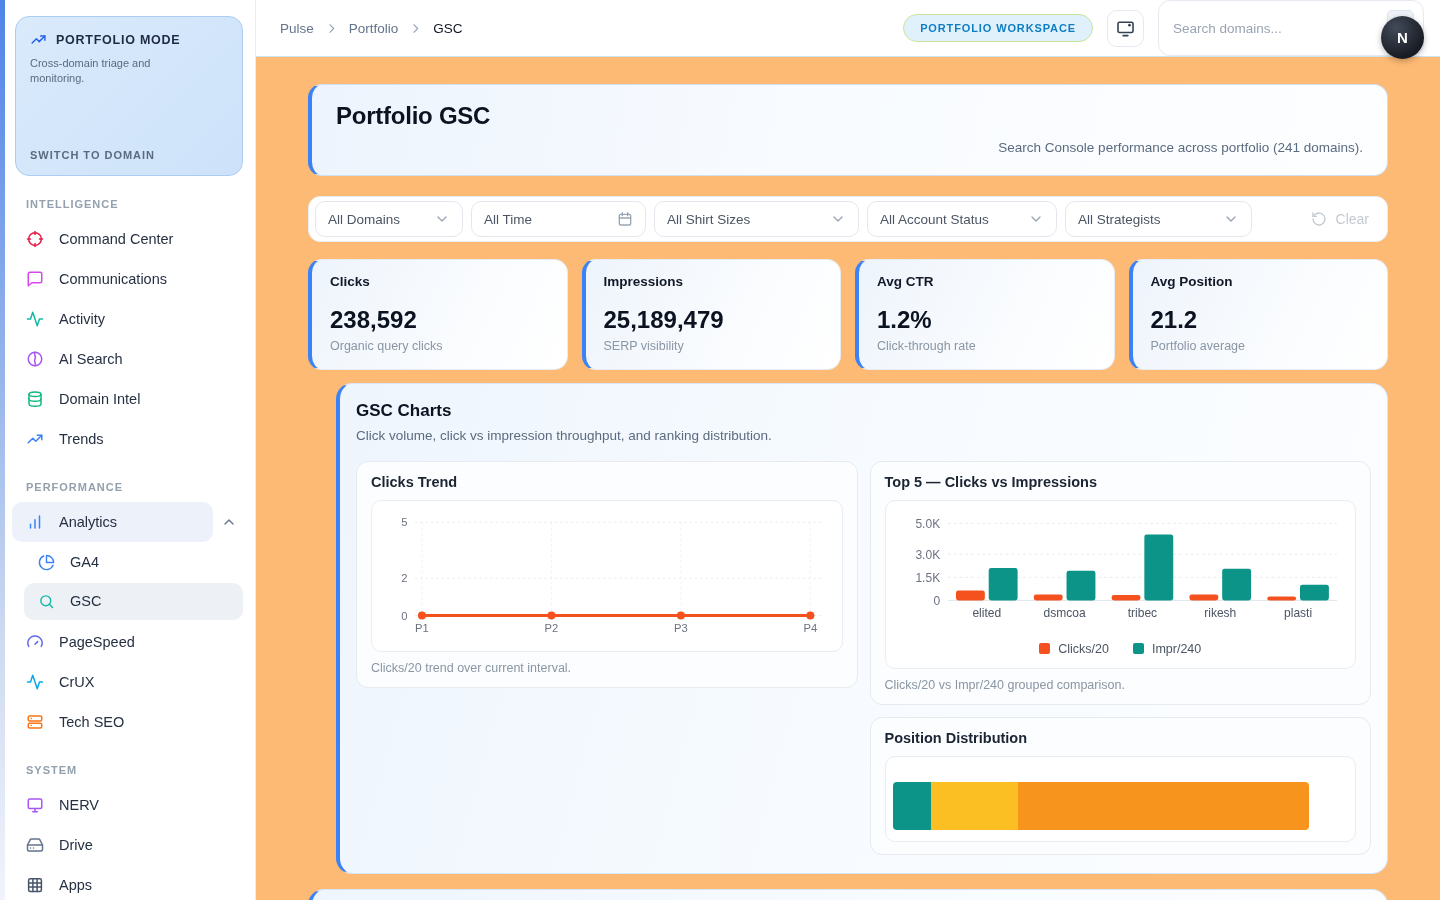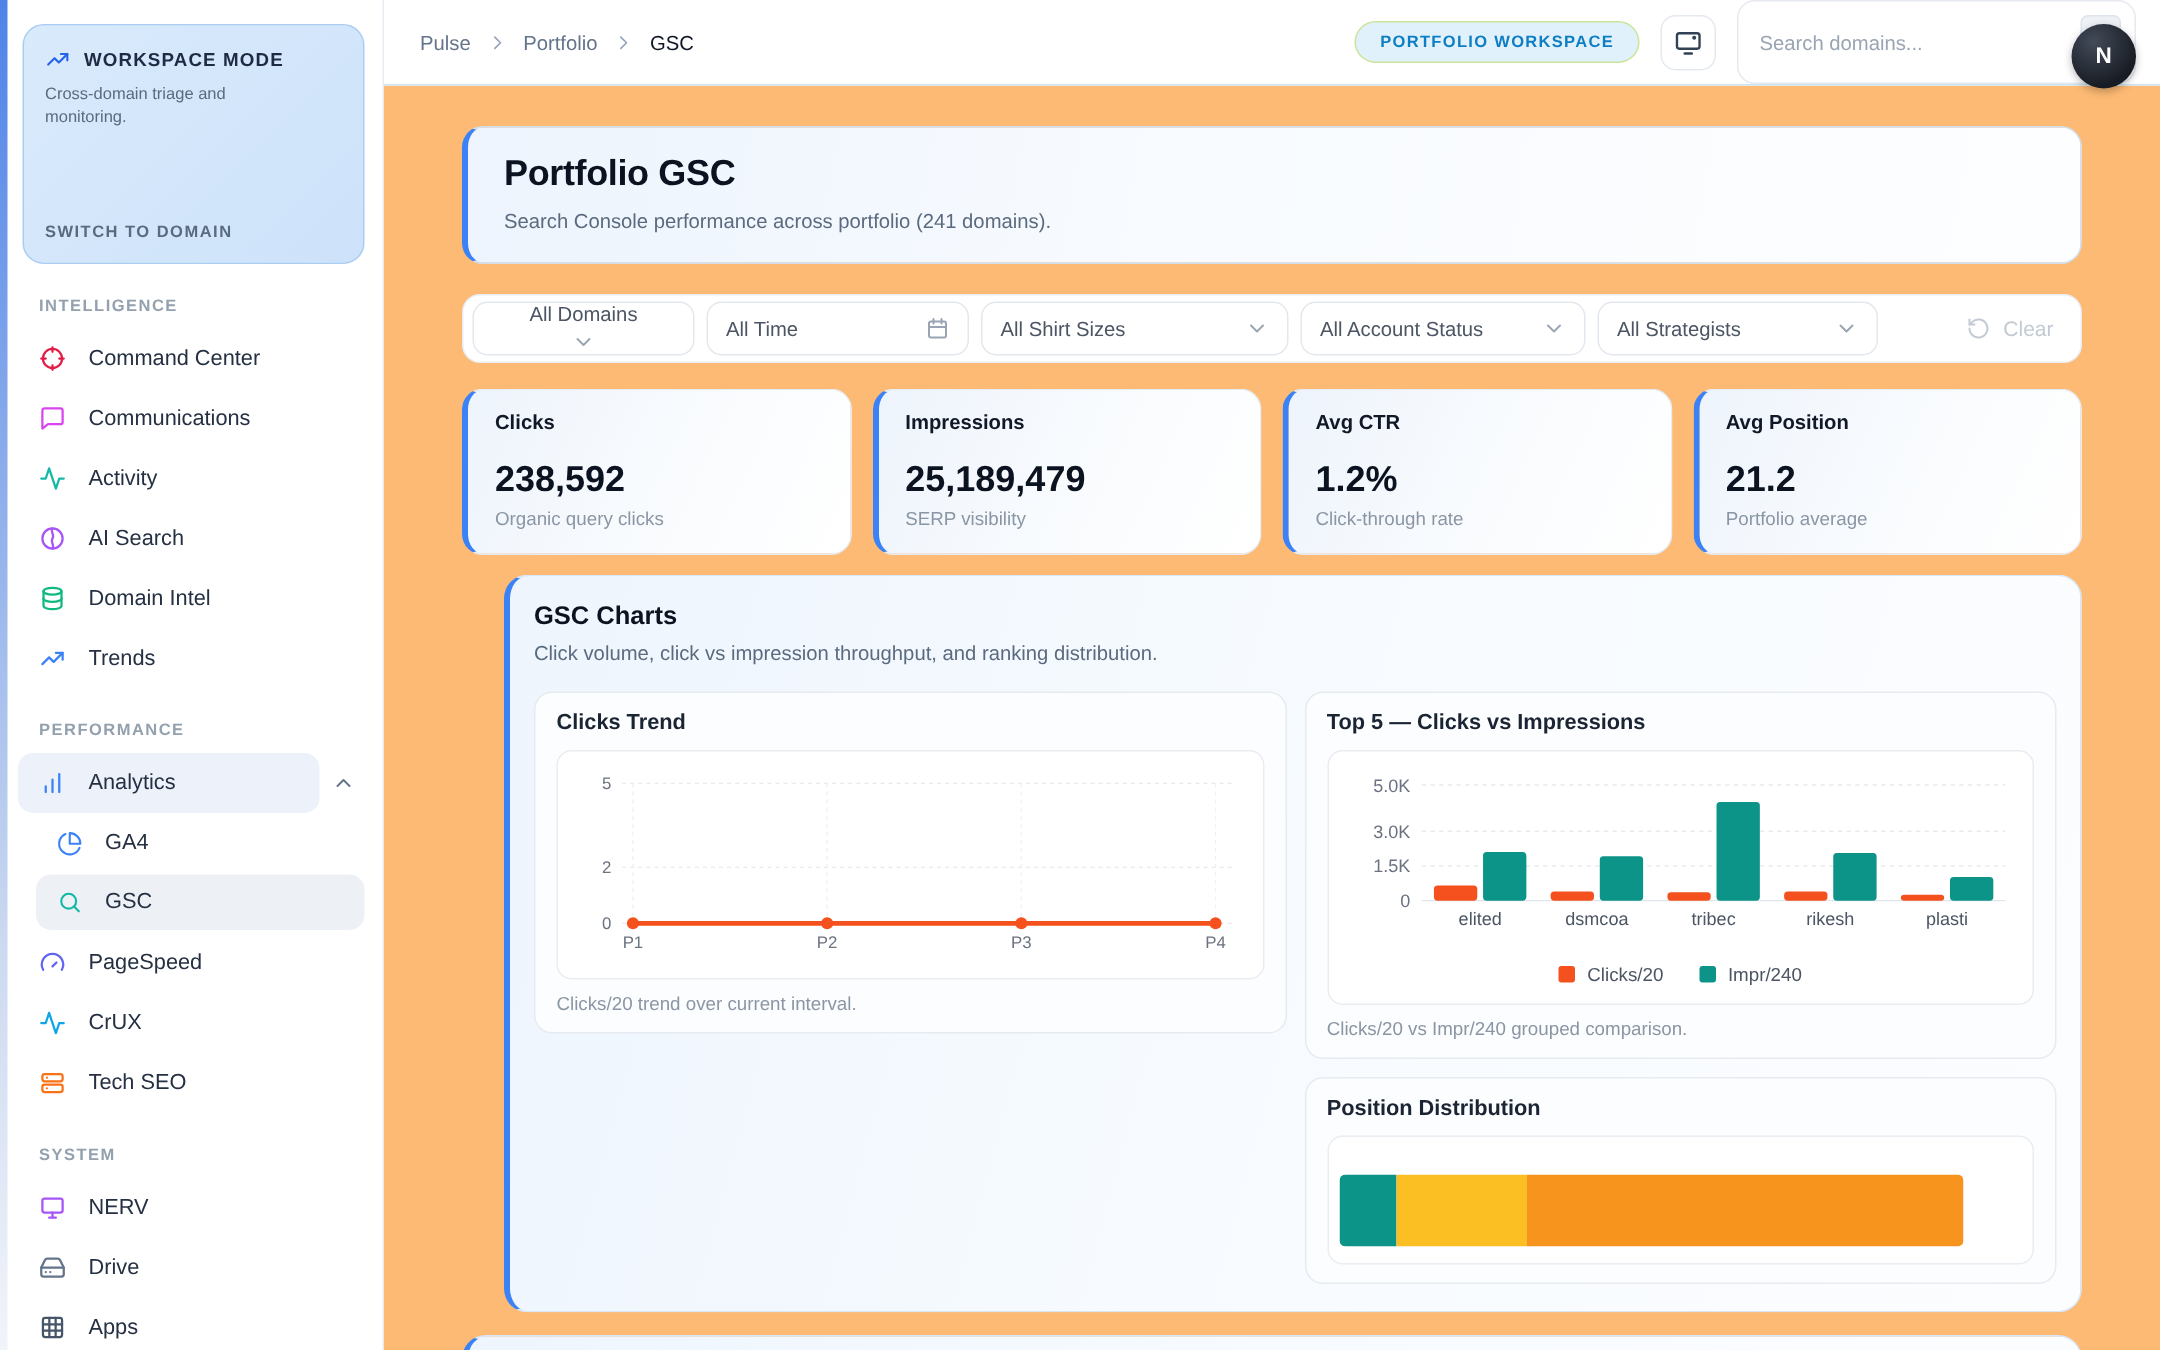--- a/index.html
+++ b/index.html
@@ -54,21 +54,21 @@
   .avatar { position:absolute; right:16px; top:16px; width:43px; height:43px; border-radius:50%;
     background:radial-gradient(circle at 35% 28%, #434b59, #171b23 72%);
     color:#fff; font-size:15px; font-weight:700; display:flex; align-items:center; justify-content:center;
     z-index:6; box-shadow:0 2px 6px rgba(0,0,0,.28); }
 
   
   .content { flex:1; padding:27px 52px 0; overflow:hidden; background:#fdba74; }
   .page-card { border:1px solid #cfe0f3; border-left:4px solid #3b82f6; border-radius:14px;
     padding:17px 24px 20px; background:linear-gradient(100deg,#edf4fd 0%,#f8fbff 45%,#fdfeff 100%); }
   .page-card h1 { font-size:24px; font-weight:800; color:#0b1220; letter-spacing:-.01em; }
-  .page-card p { font-size:13.5px; color:#5b6b7f; margin-top:10px; }
+  .page-card p { font-size:13.5px; color:#5b6b7f; margin-top:10px;text-align:right; }
 
   .filter-bar { margin-top:20px; height:46px; display:flex; align-items:center; gap:8px;
     background:#fff; border:1px solid #e9edf2; border-radius:12px; padding:5px 6px; }
   .filter-ctl { height:36px; border:1px solid #e3e8ee; border-radius:10px; background:#fff;
     display:flex; align-items:center; justify-content:space-between; padding:0 12px;
     font-size:13.5px; color:#4b5563; cursor:pointer; }
   .filter-ctl .icn { color:#9aa5b3; }
   .clear-btn { margin-left:auto; display:flex; align-items:center; gap:9px; color:#c3cad3;
     font-size:14px; background:none; border:none; font-family:inherit; margin-right:12px; cursor:pointer; }
 
@@ -108,21 +108,21 @@
 
   <aside class="sidebar">
     <div class="mode-card">
       <div class="mode-head">
         <span class="icn" id="mode-icon" style="color: rgb(37, 99, 235);">
             <svg width="17" height="17" viewBox="0 0 24 24" fill="none" stroke="currentColor" stroke-width="2" stroke-linecap="round" stroke-linejoin="round">
               <path d="M3 17l6-6 4 4 8-8"></path>
               <path d="M15 7h6v6"></path>
             </svg>
           </span>
-        <span>WORKSPACE MODE</span>
+        <span>PORTFOLIO MODE</span>
       </div>
       <div class="mode-desc">Cross-domain triage and monitoring.</div>
       <button class="mode-action">SWITCH TO DOMAIN</button>
     </div>
     <nav id="sidebar-nav">
         <div class="section-label">INTELLIGENCE</div>
         <div class="nav-item">
           <span class="icn" style="color: rgb(225, 29, 72);">
             <svg width="18" height="18" viewBox="0 0 24 24" fill="none" stroke="currentColor" stroke-width="2" stroke-linecap="round" stroke-linejoin="round">
               <circle cx="12" cy="12" r="8.5"></circle>
@@ -320,21 +320,21 @@
       <div class="avatar">N</div>
     </header>
 
     <div class="content">
       <section class="page-card">
         <h1>Portfolio GSC</h1>
         <p>Search Console performance across portfolio (241 domains).</p>
       </section>
 
       <div class="filter-bar" id="filter-bar">
-          <div class="filter-ctl" style="width: 148px; flex-direction: column;">
+          <div class="filter-ctl" style="width: 148px;">
             <span>All Domains</span>
             <span class="icn" style="color: rgb(154, 165, 179);">
               <svg width="16" height="16" viewBox="0 0 24 24" fill="none" stroke="currentColor" stroke-width="2" stroke-linecap="round" stroke-linejoin="round">
                 <path d="m6 9 6 6 6-6"></path>
               </svg>
             </span>
           </div>
           <div class="filter-ctl" style="width: 175px;">
             <span>All Time</span>
             <span class="icn" style="color: rgb(154, 165, 179);">

